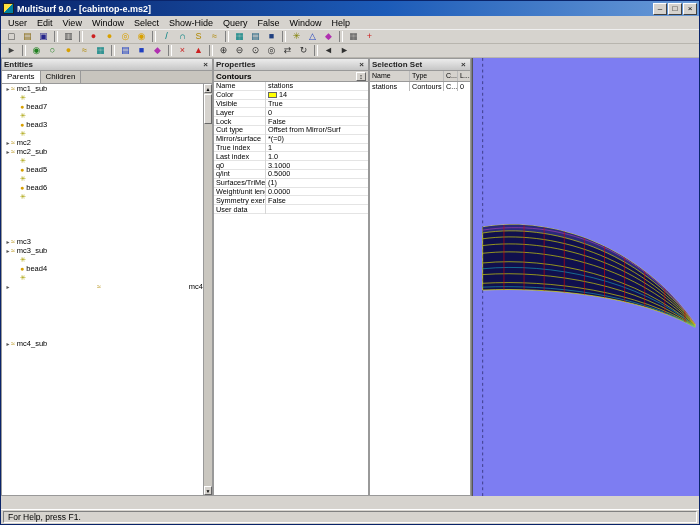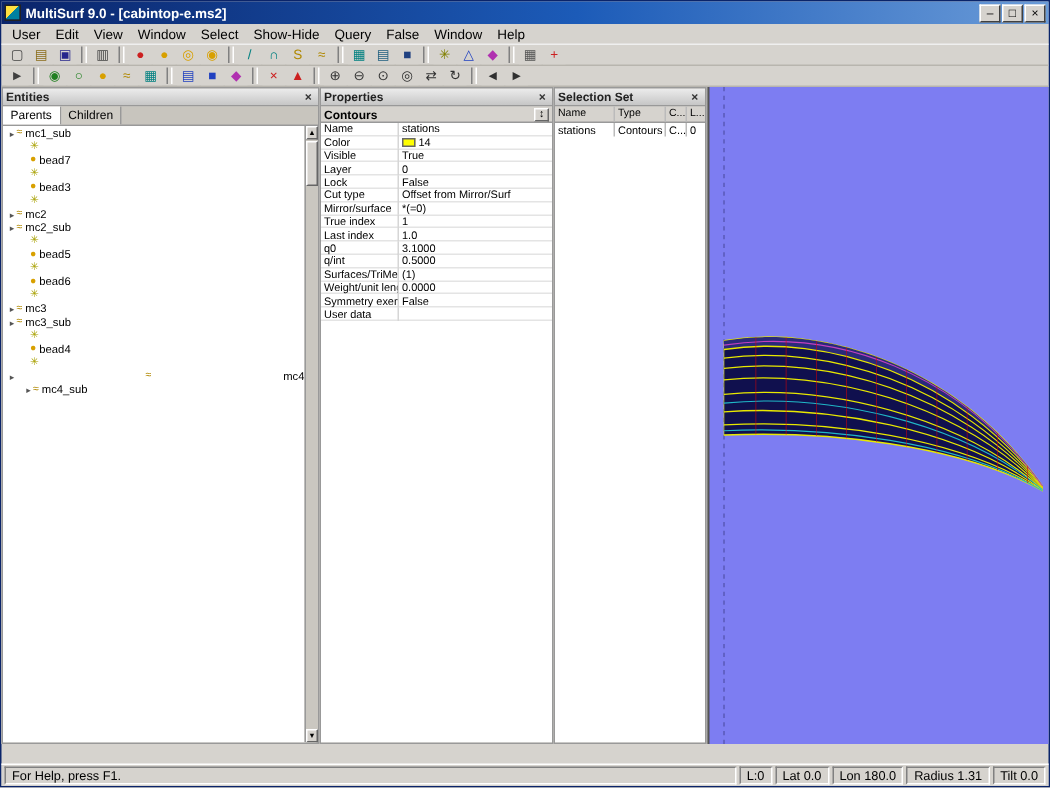--- a/index.html
+++ b/index.html
@@ -255,21 +255,21 @@
               <div class="tree-row" style="padding-left: 12px;">
                 <span class="tree-exp"></span>
                 <span class="tree-icon" style="color: rgb(216, 160, 0);">●</span>
                 <span class="tree-label">bead6</span>
               </div>
               <div class="tree-row" style="padding-left: 12px;">
                 <span class="tree-exp"></span>
                 <span class="tree-icon" style="color: rgb(168, 160, 0);">✳</span>
                 <span class="tree-label"></span>
               </div>
-              <div class="tree-row" style="padding-left: 3px;">
+              <div class="tree-row" style="padding-left: 3px; margin-top: 36px;">
                 <span class="tree-exp">▸</span>
                 <span class="tree-icon" style="color: rgb(176, 136, 0);">≈</span>
                 <span class="tree-label">mc3</span>
               </div>
               <div class="tree-row" style="padding-left: 3px;">
                 <span class="tree-exp">▸</span>
                 <span class="tree-icon" style="color: rgb(176, 136, 0);">≈</span>
                 <span class="tree-label">mc3_sub</span>
               </div>
               <div class="tree-row" style="padding-left: 12px;">
@@ -285,21 +285,21 @@
               <div class="tree-row" style="padding-left: 12px;">
                 <span class="tree-exp"></span>
                 <span class="tree-icon" style="color: rgb(168, 160, 0);">✳</span>
                 <span class="tree-label"></span>
               </div>
               <div class="tree-row" style="padding-left: 3px; justify-content: space-between;">
                 <span class="tree-exp">▸</span>
                 <span class="tree-icon" style="color: rgb(176, 136, 0);">≈</span>
                 <span class="tree-label">mc4</span>
               </div>
-              <div class="tree-row" style="padding-left: 14px;">
+              <div class="tree-row" style="padding-left: 3px; margin-top: 48px;">
                 <span class="tree-exp">▸</span>
                 <span class="tree-icon" style="color: rgb(176, 136, 0);">≈</span>
                 <span class="tree-label">mc4_sub</span>
               </div>
             </div>
           <div class="scrollbar">
             <div class="scroll-btn">▲</div>
             <div class="scroll-thumb"></div>
             <div class="scroll-track"></div>
             <div class="scroll-btn">▼</div>
@@ -466,22 +466,15 @@
           <line class="station" x1="496" y1="150" x2="496" y2="300"></line>
           <line class="station" x1="548" y1="150" x2="548" y2="300"></line>
         </g>
       </svg>
     </div>
 
   </div>
 
   <div class="statusbar">
     <div class="status-cell status-help">For Help, press F1.</div>
-    <div id="status-cells" style="display:flex;gap:2px;">
-        <div class="status-cell">L:0</div>
-        <div class="status-cell">Lat 0.0</div>
-        <div class="status-cell">Lon 180.0</div>
-        <div class="status-cell">Radius 1.31</div>
-        <div class="status-cell">Tilt 0.0</div>
-      </div>
   </div>
 
 </div>
 
 </body></html>

